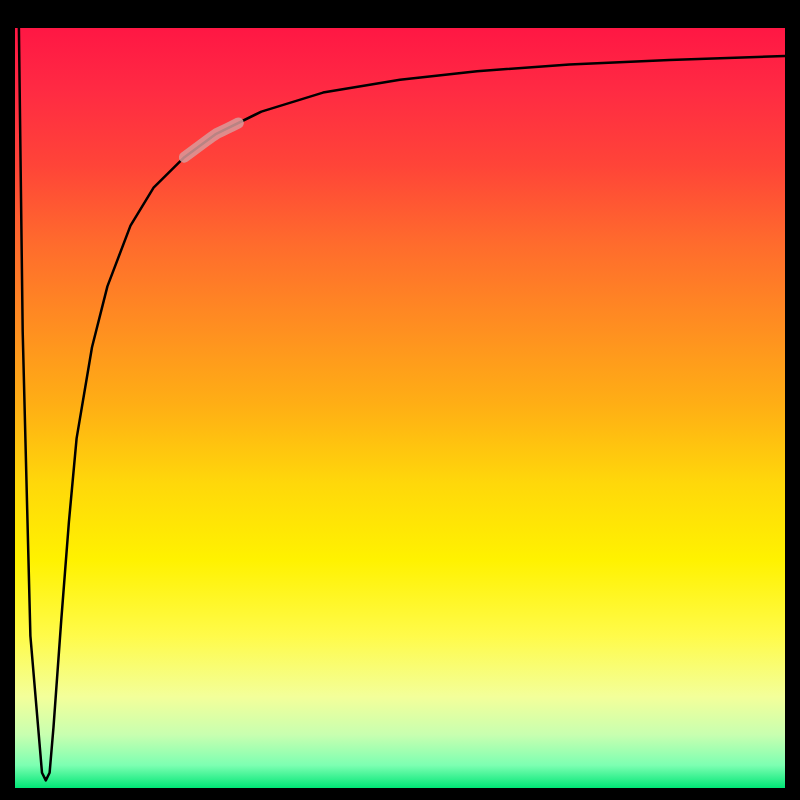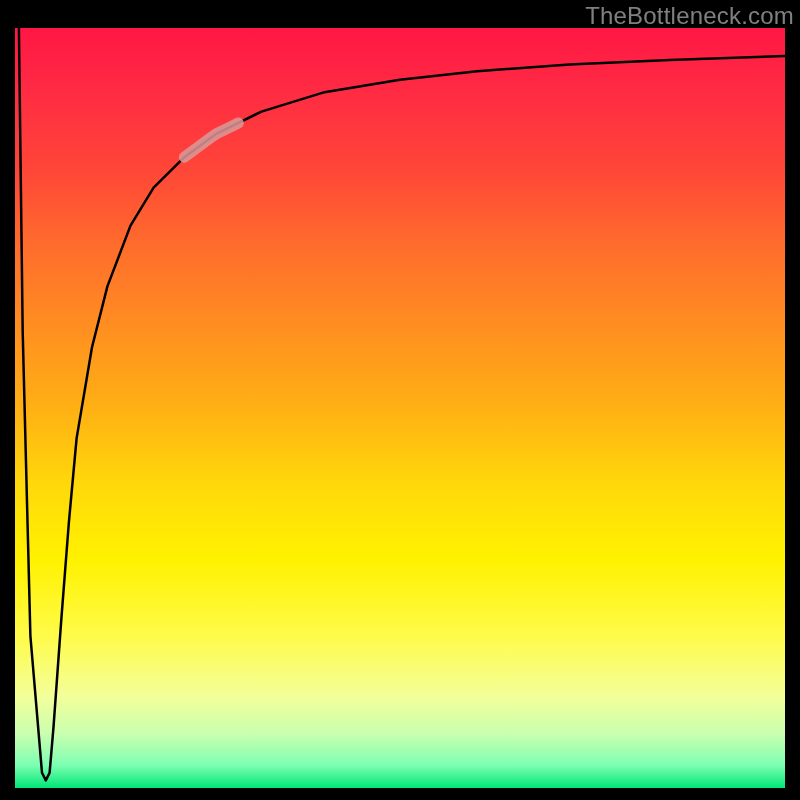--- a/index.html
+++ b/index.html
@@ -78,21 +78,20 @@
     stroke-opacity: 0.85;
     stroke-width: 11;
     stroke-linecap: round;
   }
 </style>
 </head>
 <body>
 
 <div class="frame">
 
-  <div class="watermark">TheBottleneck.com</div>
 
   <div class="plot-outer">
     <div class="gradient-bg"></div>
 
     <svg class="curve" viewBox="0 0 770 760" preserveAspectRatio="none">
       <path class="curve-path" d="M3.9 0.0 L7.7 304.0 L15.4 608.0 L27.0 744.8 L30.8 752.4 L34.6 744.8 L38.5 699.2 L46.2 592.8 L53.9 494.0 L61.6 410.4 L77.0 319.2 L92.4 258.4 L115.5 197.6 L138.6 159.6 L169.4 129.2 L200.2 106.4 L246.4 83.6 L308.0 64.6 L385.0 51.7 L462.0 43.3 L554.4 36.5 L654.5 31.9 L770.0 28.1"></path>
       <path class="highlight-path" d="M169.4 129.2 L174.8 125.2 L180.2 121.2 L185.6 117.2 L191.0 113.2 L196.3 109.3 L201.7 105.6 L207.1 103.0 L212.5 100.3 L217.9 97.7 L223.3 95.0"></path>
     </svg>
   </div>
 

